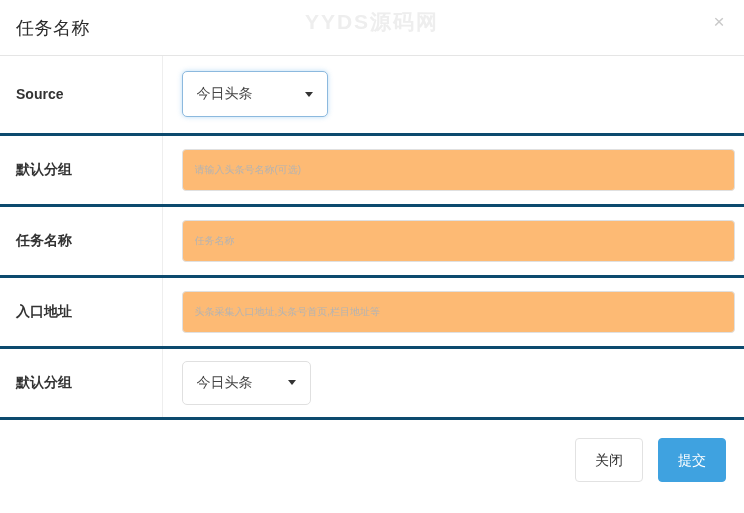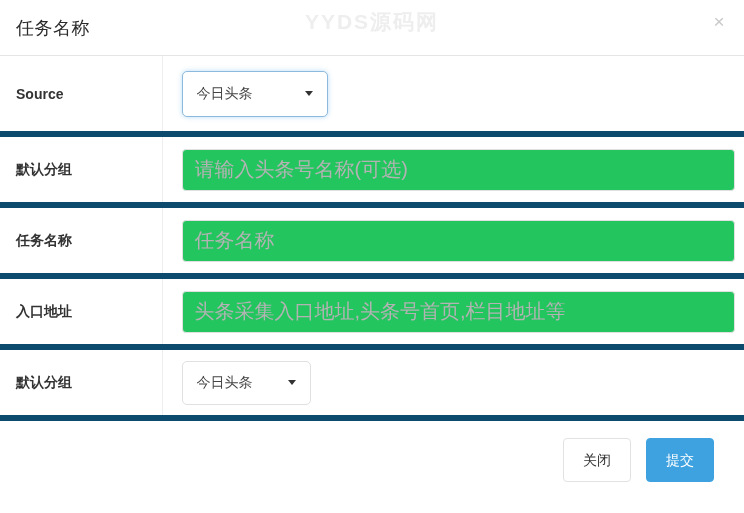--- a/index.html
+++ b/index.html
@@ -77,21 +77,21 @@
     width: 744px;
     border-collapse: collapse;
     table-layout: fixed;
   }
   .form-table tr {
     border-bottom: 1px solid #eeeeee;
   }
   .form-table td {
     padding: 0;
     vertical-align: middle;
-    border-bottom: 6px solid #0c4a6e;
+    border-bottom: 3px solid #0c4a6e;
   }
   td.label-cell {
     width: 162px;
     border-right: 1px solid #eeeeee;
     padding-left: 16px;
     box-sizing: border-box;
     font-weight: bold;
     font-size: 14px;
     color: #333333;
     height: 71px;
@@ -104,24 +104,24 @@
   .row-source td { height: 78px; }
   .row-std td { height: 71px; }
 
   
   .text-input {
     display: block;
     width: 553px;
     height: 42px;
     box-sizing: border-box;
     padding: 6px 12px;
-    font-size: 20px;
+    font-size: 10px;
     font-family: "Liberation Sans", "DejaVu Sans", sans-serif;
     color: #555555;
-    background: #22c55e;
+    background: #fdba74;
     border: 1px solid #e0e0e0;
     border-radius: 4px;
     outline: none;
   }
   .text-input::placeholder {
     color: #b3b3b3;
   }
 
   
   .select-wrap {
@@ -164,21 +164,21 @@
     margin-left: 8px;
     border-left: 4px solid transparent;
     border-right: 4px solid transparent;
     border-top: 5px solid #333333;
   }
 
   
   .modal-footer {
     position: absolute;
     left: 0;
-    right: 16px;
+    right: 4px;
     bottom: 0;
     height: 92px;
     padding: 17px 14px 16px 0;
     box-sizing: border-box;
     text-align: right;
     background: #ffffff;
   }
   .btn {
     display: inline-block;
     vertical-align: middle;

